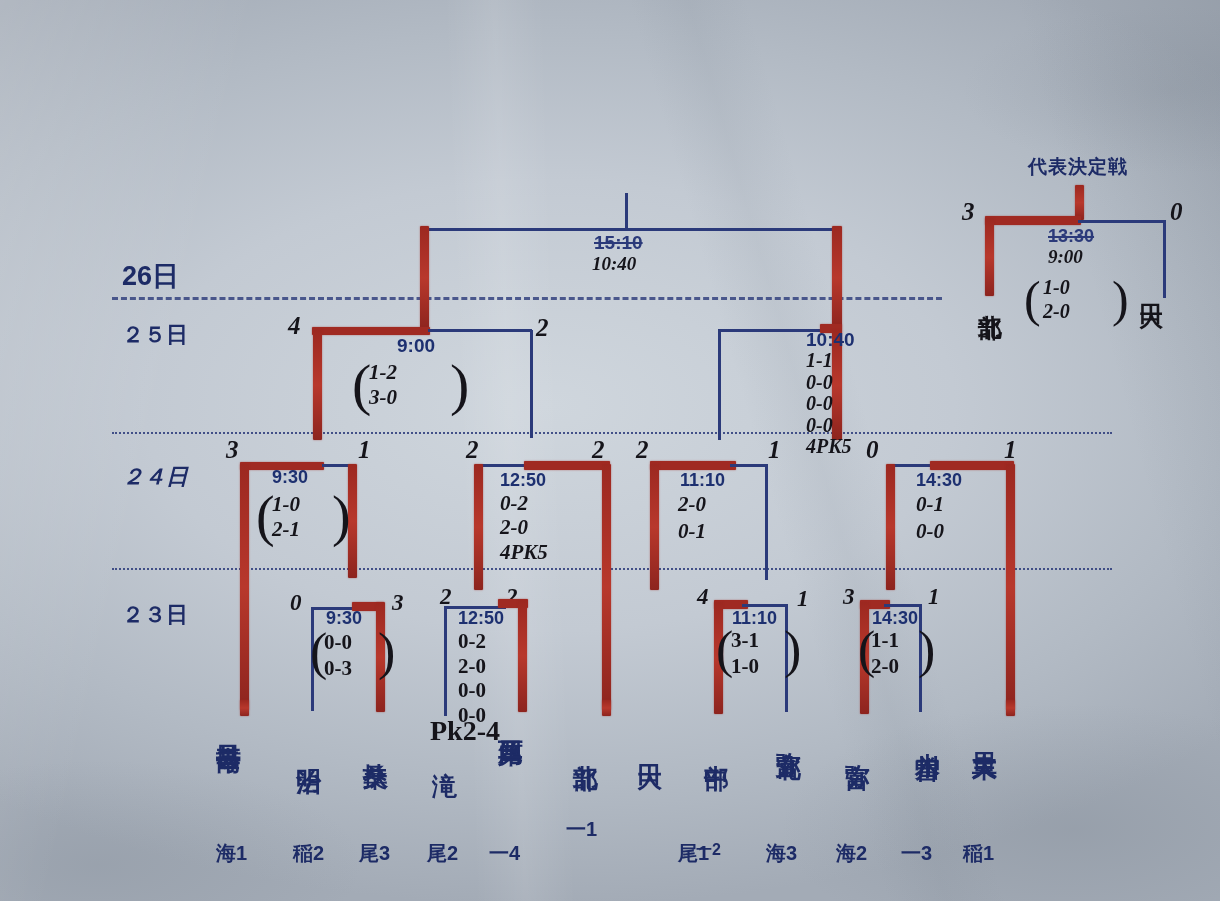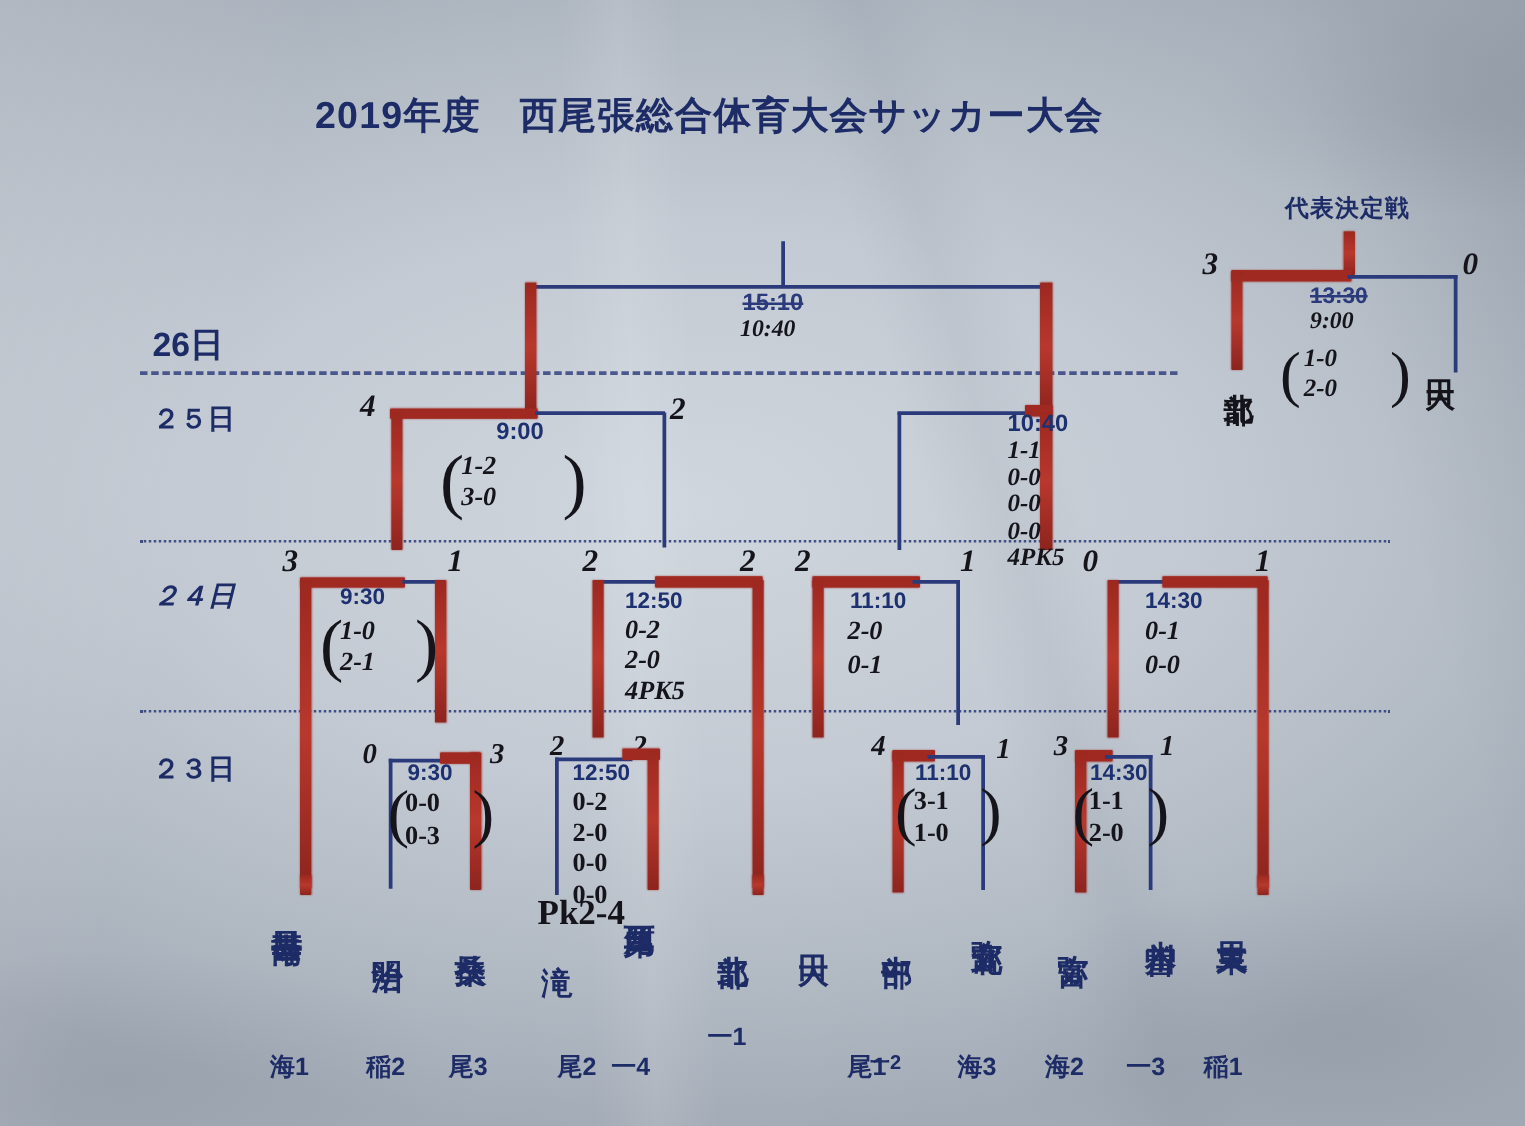--- a/index.html
+++ b/index.html
@@ -71,21 +71,20 @@
   .dash{position:absolute;height:0;border-top:3px dashed #2b3a7a;opacity:.8;}
 </style>
 </head>
 <body>
 
 <div id="sheet">
 
   <div class="crease c1"></div>
   <div class="crease c2"></div>
 
-  <div class="title" style="left:252px;top:72px;font-size:30px;">2019年度　西尾張総合体育大会サッカー大会</div>
 
   <div class="dlabel" style="left:122px;top:258px;font-size:27px;">26日</div>
   <div class="dlabel" style="left:122px;top:320px;font-size:22px;">２５日</div>
   <div class="dlabel" style="left:122px;top:462px;font-size:22px;font-style:italic;">２４日</div>
   <div class="dlabel" style="left:122px;top:600px;font-size:22px;">２３日</div>
 
   <div class="dash" style="left:112px;top:297px;width:830px;"></div>
   <div class="dot" style="left:112px;top:432px;width:1000px;"></div>
   <div class="dot" style="left:112px;top:568px;width:1000px;"></div>
 
@@ -236,21 +235,21 @@
   <div class="teamname" style="left:216px;top:724px;font-size:25px;">甚目寺南</div>
   <div class="seed" style="left:216px;top:840px;font-size:20px;">海1</div>
 
   <div class="teamname" style="left:296px;top:748px;font-size:25px;">明治</div>
   <div class="seed" style="left:293px;top:840px;font-size:20px;">稲2</div>
 
   <div class="teamname" style="left:363px;top:744px;font-size:25px;">扶桑</div>
   <div class="seed" style="left:359px;top:840px;font-size:20px;">尾3</div>
 
   <div class="teamname" style="left:432px;top:752px;font-size:25px;">滝</div>
-  <div class="seed" style="left:446px;top:840px;font-size:20px;">尾2</div>
+  <div class="seed" style="left:427px;top:840px;font-size:20px;">尾2</div>
 
   <div class="teamname" style="left:498px;top:720px;font-size:25px;">尾西第二</div>
   <div class="seed" style="left:489px;top:840px;font-size:20px;">一4</div>
 
   <div class="teamname" style="left:573px;top:744px;font-size:25px;">北部</div>
   <div class="seed" style="left:566px;top:816px;font-size:20px;">一1</div>
 
   <div class="teamname" style="left:637px;top:744px;font-size:25px;">大口</div>
   <div class="seed" style="left:630px;top:840px;font-size:20px;margin-left:48px;">尾1</div>
 

